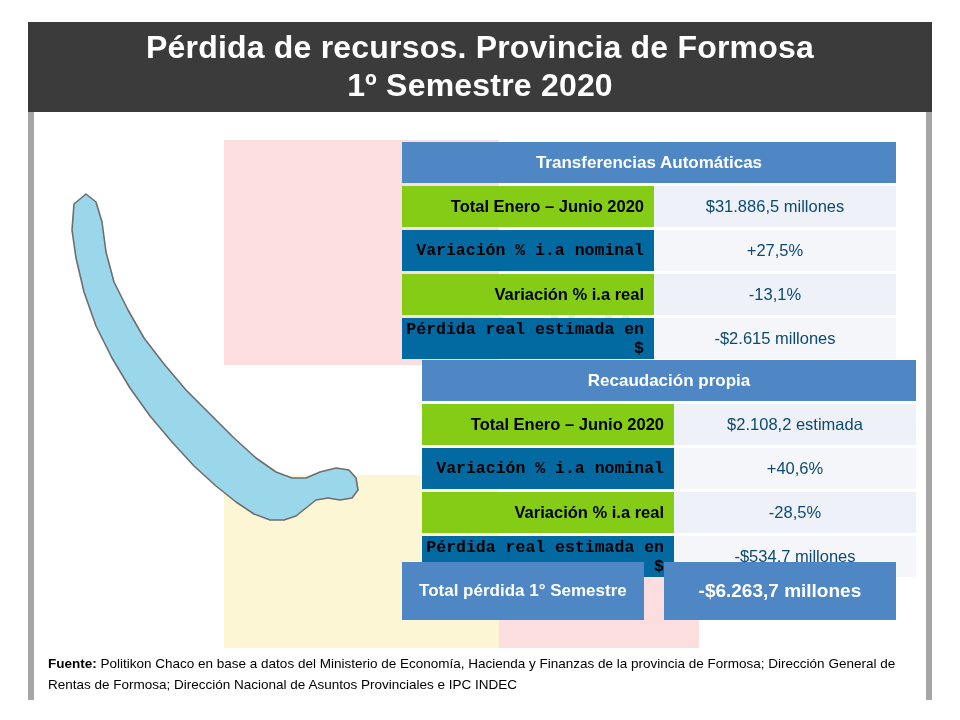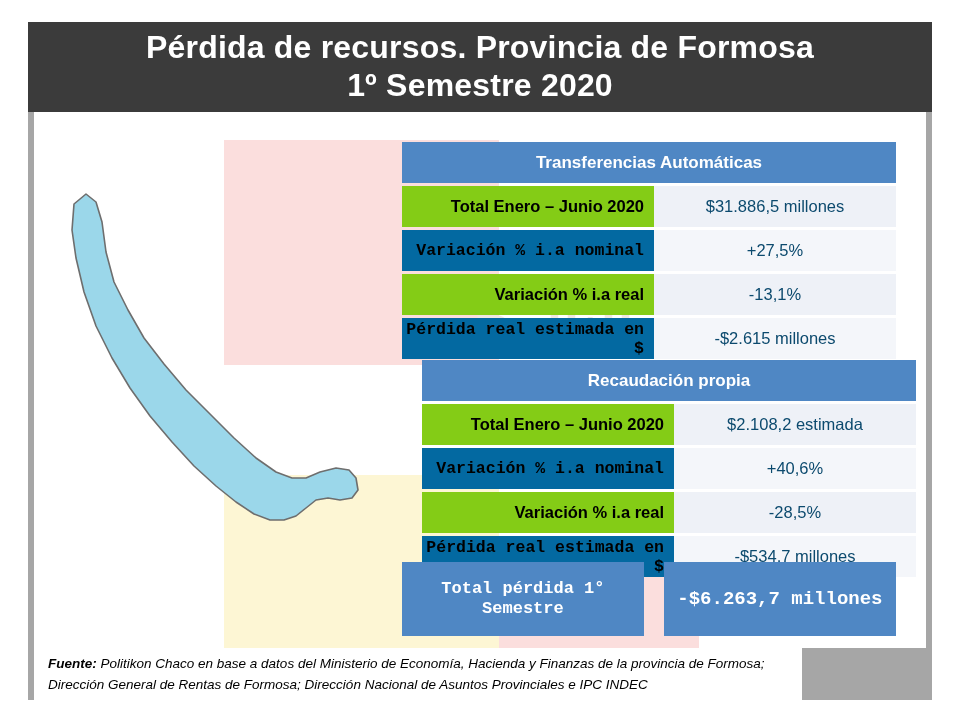--- a/index.html
+++ b/index.html
@@ -114,23 +114,22 @@
   }
   .val-alt { background: #f4f6fa; }
 
   .t1 { left: 368px; top: 27px; }
   .t2 { left: 388px; top: 245px; }
 
   
   .total-wrap {
     position: absolute;
     left: 368px; top: 450px;
-    width: 494px; height: 74px;
+    width: 494px; height: 58px;
     display: flex;
-    font-family: Liberation Mono, monospace;
   }
   .total-label {
     width: 252px;
     background: #4f87c4;
     color: #ffffff;
     font-weight: bold;
     font-size: 17px;
     display: flex; align-items: center; justify-content: center;
     text-align: center;
     line-height: 1.2;
@@ -143,27 +142,26 @@
     font-weight: bold;
     font-size: 19px;
     display: flex; align-items: center; justify-content: center;
     text-align: left;
   }
 
   
   .footer {
     position: absolute;
     left: 34px; top: 648px;
-    width: 768px; height: 52px;
+    width: 892px; height: 52px;
     background: #ffffff;
     padding: 6px 14px 0 14px;
     font-size: 13.5px;
     color: #000000;
     line-height: 1.55;
-    font-style: italic;
   }
   .footer b { font-weight: bold; }
 </style>
 </head>
 <body>
 
 <div id="page">
 
   <div class="frame"></div>
 

